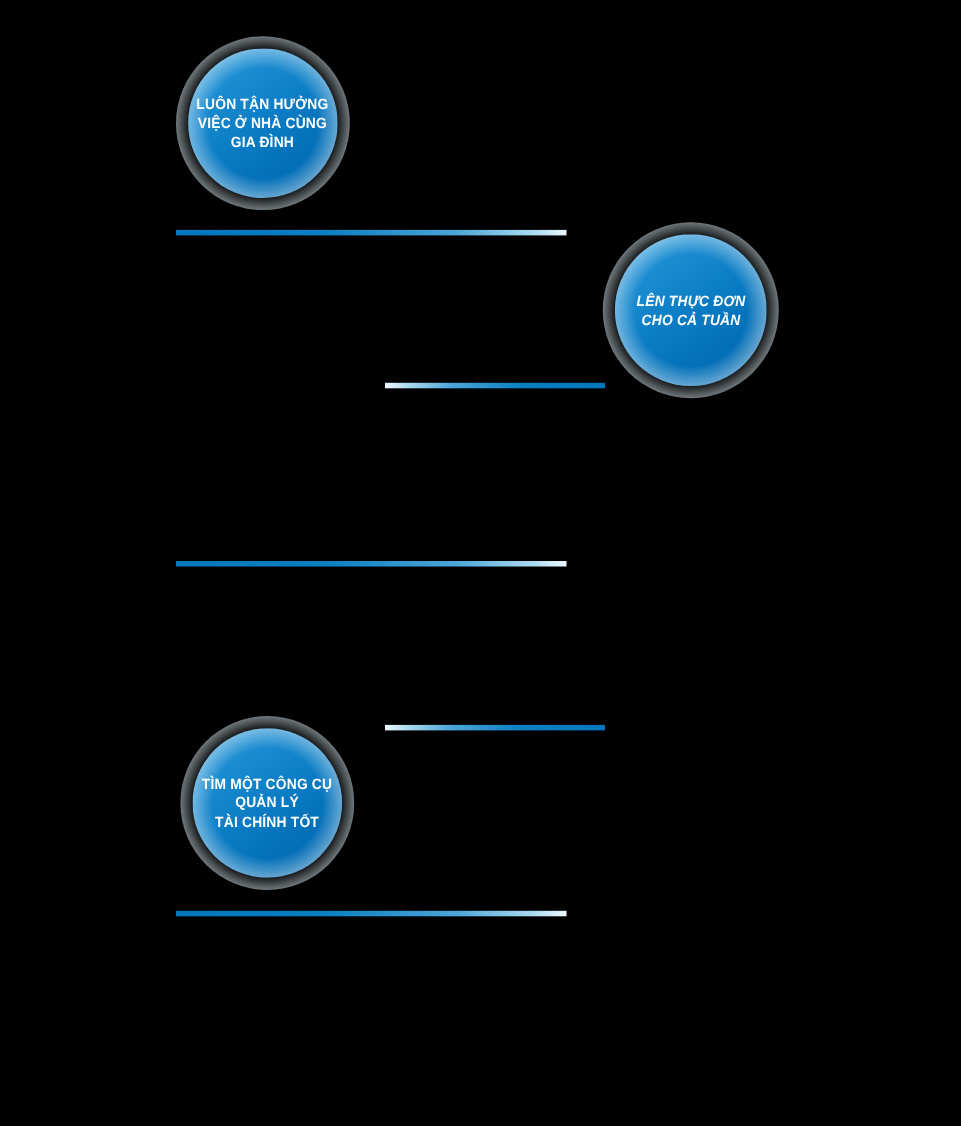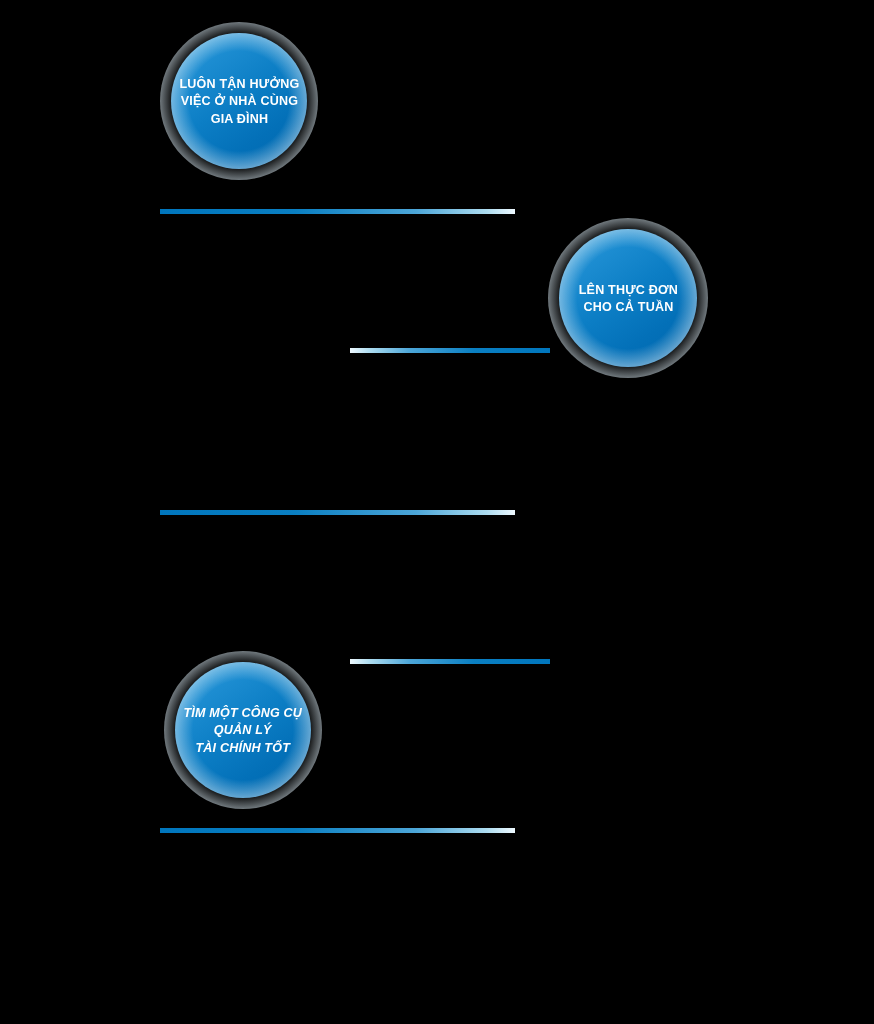--- a/index.html
+++ b/index.html
@@ -98,38 +98,38 @@
 <body>
 
 <div id="infographic">
 
   <div class="connector ltr" style="left:160px; top:209px; width:355px;"></div>
   <div class="connector rtl" style="left:350px; top:348px; width:200px;"></div>
   <div class="connector ltr" style="left:160px; top:510px; width:355px;"></div>
   <div class="connector rtl" style="left:350px; top:659px; width:200px;"></div>
   <div class="connector ltr" style="left:160px; top:828px; width:355px;"></div>
 
-  <div class="node" style="left:160px; top:22px; width:158px; height:158px;justify-content:flex-end;">
+  <div class="node" style="left:160px; top:33px; width:158px; height:158px;">
     <div class="halo"></div>
     <div class="sphere"></div>
     <div class="caption">LUÔN TẬN HƯỞNG
 VIỆC Ở NHÀ CÙNG
 GIA ĐÌNH</div>
   </div>
 
-  <div class="node" style="left:548px; top:218px; width:160px; height:160px;">
+  <div class="node" style="left:548px; top:202px; width:160px; height:160px;font-style:italic;">
     <div class="halo"></div>
     <div class="sphere"></div>
     <div class="caption">LÊN THỰC ĐƠN
 CHO CẢ TUẦN</div>
   </div>
 
 
 
-  <div class="node" style="left:164px; top:651px; width:158px; height:158px;font-style:italic;">
+  <div class="node" style="left:164px; top:651px; width:158px; height:158px;">
     <div class="halo"></div>
     <div class="sphere"></div>
     <div class="caption">TÌM MỘT CÔNG CỤ
 QUẢN LÝ
 TÀI CHÍNH TỐT</div>
   </div>
 
 
 </div>
 

